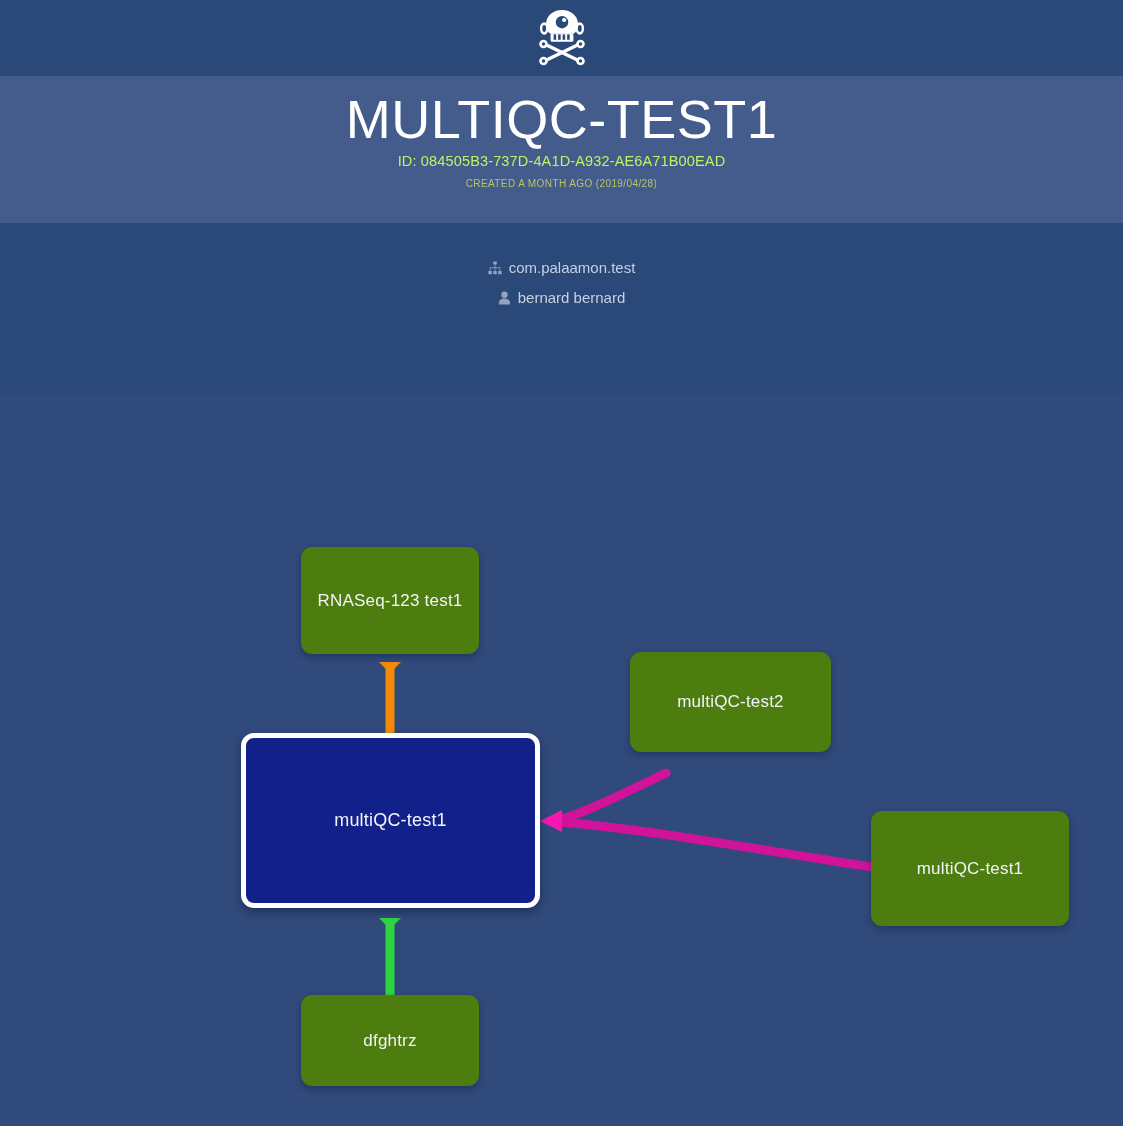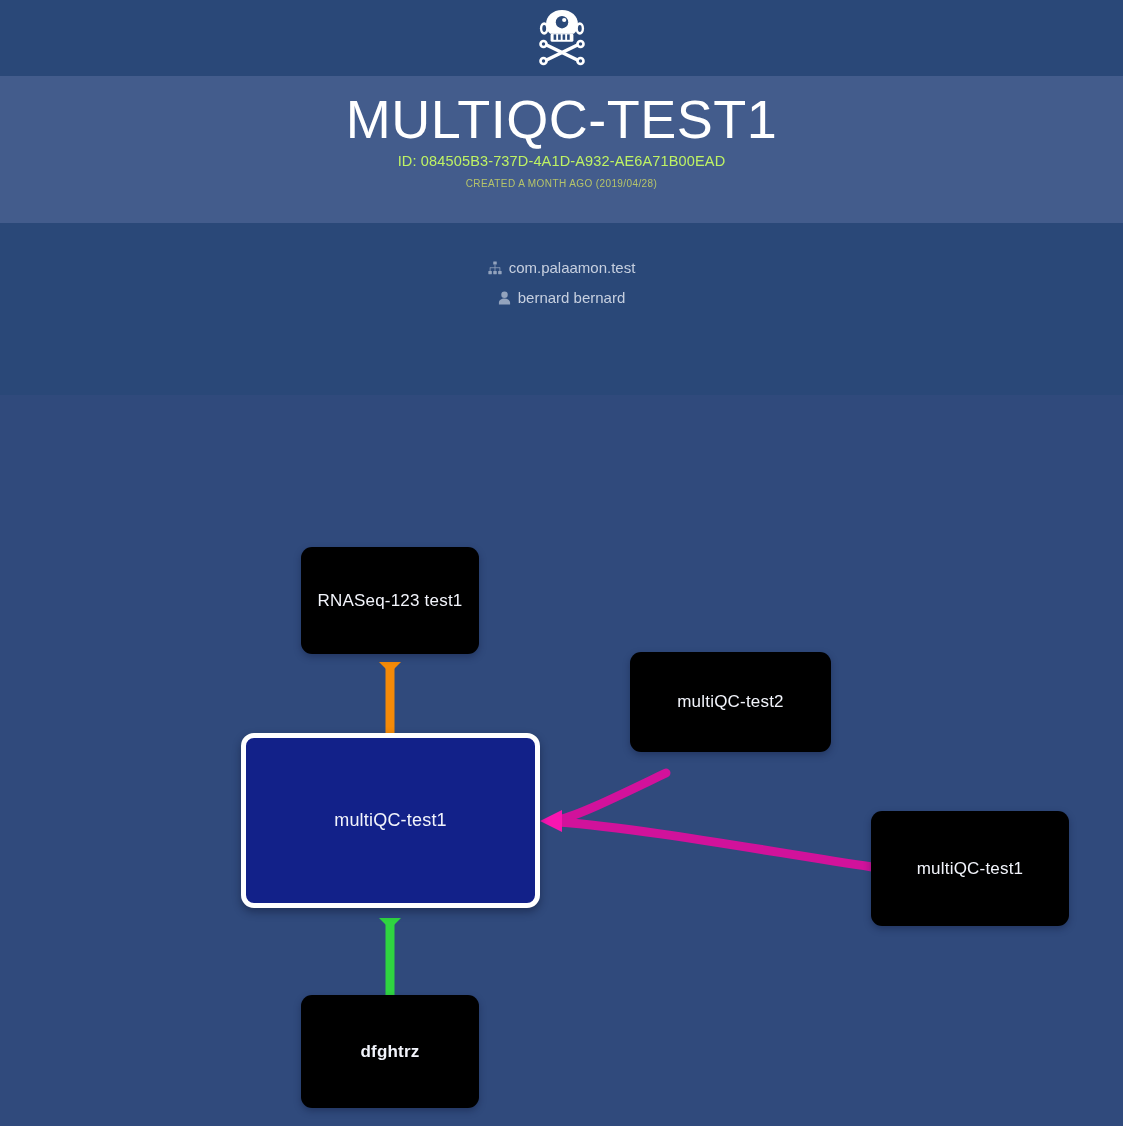--- a/index.html
+++ b/index.html
@@ -81,21 +81,21 @@
   }
   .edges {
     position: absolute;
     inset: 0;
     width: 1123px;
     height: 731px;
   }
   .node {
     position: absolute;
     border-radius: 11px;
-    background: #000000;
+    background: #4d7c0f;
     box-shadow: 0 3px 7px rgba(14,24,54,0.38);
     display: flex;
     align-items: center;
     justify-content: center;
     color: #f2f4fb;
     font-size: 17px;
     letter-spacing: 0.2px;
     text-align: center;
     z-index: 3;
   }
@@ -217,17 +217,17 @@
   </div>
 
   <div class="node" style="left:630px; top:257px; width:201px; height:100px;">
     <span>multiQC-test2</span>
   </div>
 
   <div class="node" style="left:871px; top:416px; width:198px; height:115px;">
     <span>multiQC-test1</span>
   </div>
 
-  <div class="node" style="left:301px; top:600px; width:178px; height:113px;font-weight:bold;">
+  <div class="node" style="left:301px; top:600px; width:178px; height:91px;">
     <span>dfghtrz</span>
   </div>
 
 </div>
 
 </body></html>

